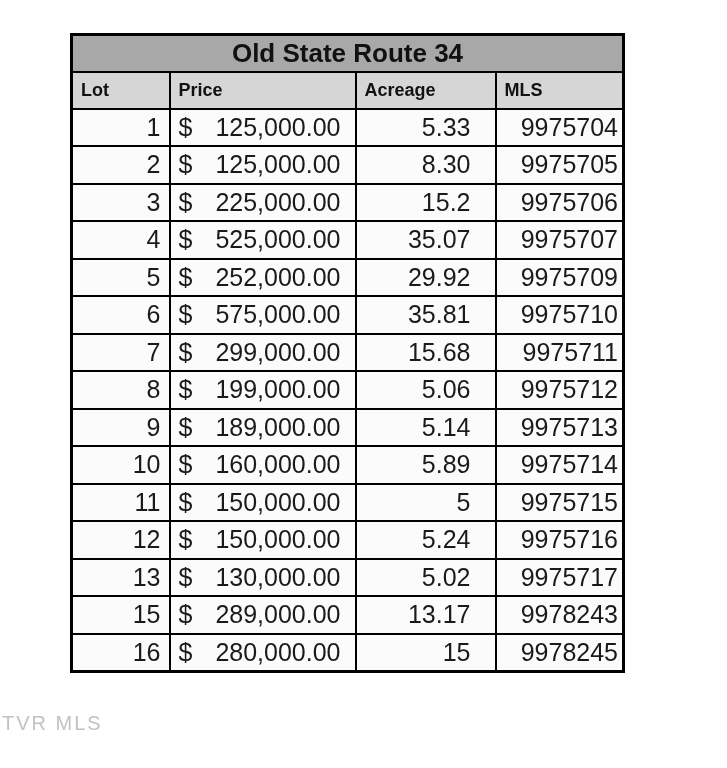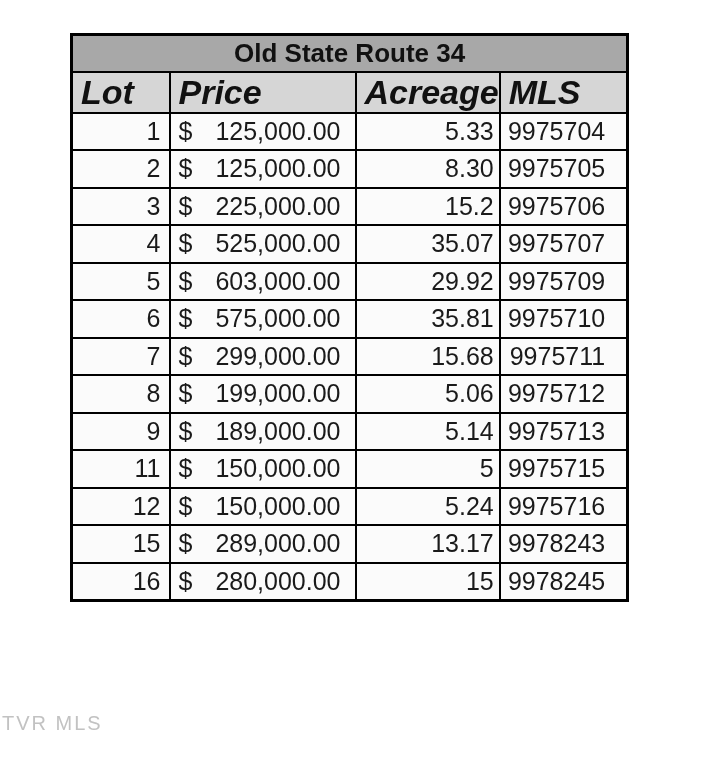--- a/index.html
+++ b/index.html
@@ -38,35 +38,34 @@
     font-weight: bold;
     font-size: 26px;
     color: #111;
     padding: 0;
   }
   th.col-head {
     height: 37px;
     background: var(--header-bg, #d6d6d6);
     text-align: left;
     font-weight: bold;
-    font-size: 34px;
+    font-size: 18px;
     color: #111;
     padding: 0 0 0 8px;
-    font-style: italic;
   }
   td.cell {
     height: 37.5px;
     background: var(--cell-bg, #fbfbfb);
     font-size: 25px;
     color: #1a1a1a;
     padding: 0;
   }
   td.lot     { text-align: right; padding-right: 8px; }
-  td.acreage { text-align: right; padding-right: 5px; }
-  td.mls     { text-align: right; padding-right: 21px; }
+  td.acreage { text-align: right; padding-right: 24px; }
+  td.mls     { text-align: right; padding-right: 4px; }
   td.price .price-wrap {
     display: flex;
     justify-content: space-between;
     align-items: baseline;
     padding-left: 8px;
     padding-right: 14px;
   }
   .watermark {
     position: absolute;
     left: 2px;
@@ -143,21 +142,21 @@
               </div>
             </td>
             <td class="cell acreage">35.07</td>
             <td class="cell mls">9975707</td>
           </tr>
           <tr>
             <td class="cell lot">5</td>
             <td class="cell price">
               <div class="price-wrap">
                 <span>$</span>
-                <span>603,000.00</span>
+                <span>252,000.00</span>
               </div>
             </td>
             <td class="cell acreage">29.92</td>
             <td class="cell mls">9975709</td>
           </tr>
           <tr>
             <td class="cell lot">6</td>
             <td class="cell price">
               <div class="price-wrap">
                 <span>$</span>
@@ -194,40 +193,62 @@
             <td class="cell price">
               <div class="price-wrap">
                 <span>$</span>
                 <span>189,000.00</span>
               </div>
             </td>
             <td class="cell acreage">5.14</td>
             <td class="cell mls">9975713</td>
           </tr>
           <tr>
+            <td class="cell lot">10</td>
+            <td class="cell price">
+              <div class="price-wrap">
+                <span>$</span>
+                <span>160,000.00</span>
+              </div>
+            </td>
+            <td class="cell acreage">5.89</td>
+            <td class="cell mls">9975714</td>
+          </tr>
+          <tr>
             <td class="cell lot">11</td>
             <td class="cell price">
               <div class="price-wrap">
                 <span>$</span>
                 <span>150,000.00</span>
               </div>
             </td>
             <td class="cell acreage">5</td>
             <td class="cell mls">9975715</td>
           </tr>
           <tr>
             <td class="cell lot">12</td>
             <td class="cell price">
               <div class="price-wrap">
                 <span>$</span>
                 <span>150,000.00</span>
               </div>
             </td>
             <td class="cell acreage">5.24</td>
             <td class="cell mls">9975716</td>
+          </tr>
+          <tr>
+            <td class="cell lot">13</td>
+            <td class="cell price">
+              <div class="price-wrap">
+                <span>$</span>
+                <span>130,000.00</span>
+              </div>
+            </td>
+            <td class="cell acreage">5.02</td>
+            <td class="cell mls">9975717</td>
           </tr>
           <tr>
             <td class="cell lot">15</td>
             <td class="cell price">
               <div class="price-wrap">
                 <span>$</span>
                 <span>289,000.00</span>
               </div>
             </td>
             <td class="cell acreage">13.17</td>

